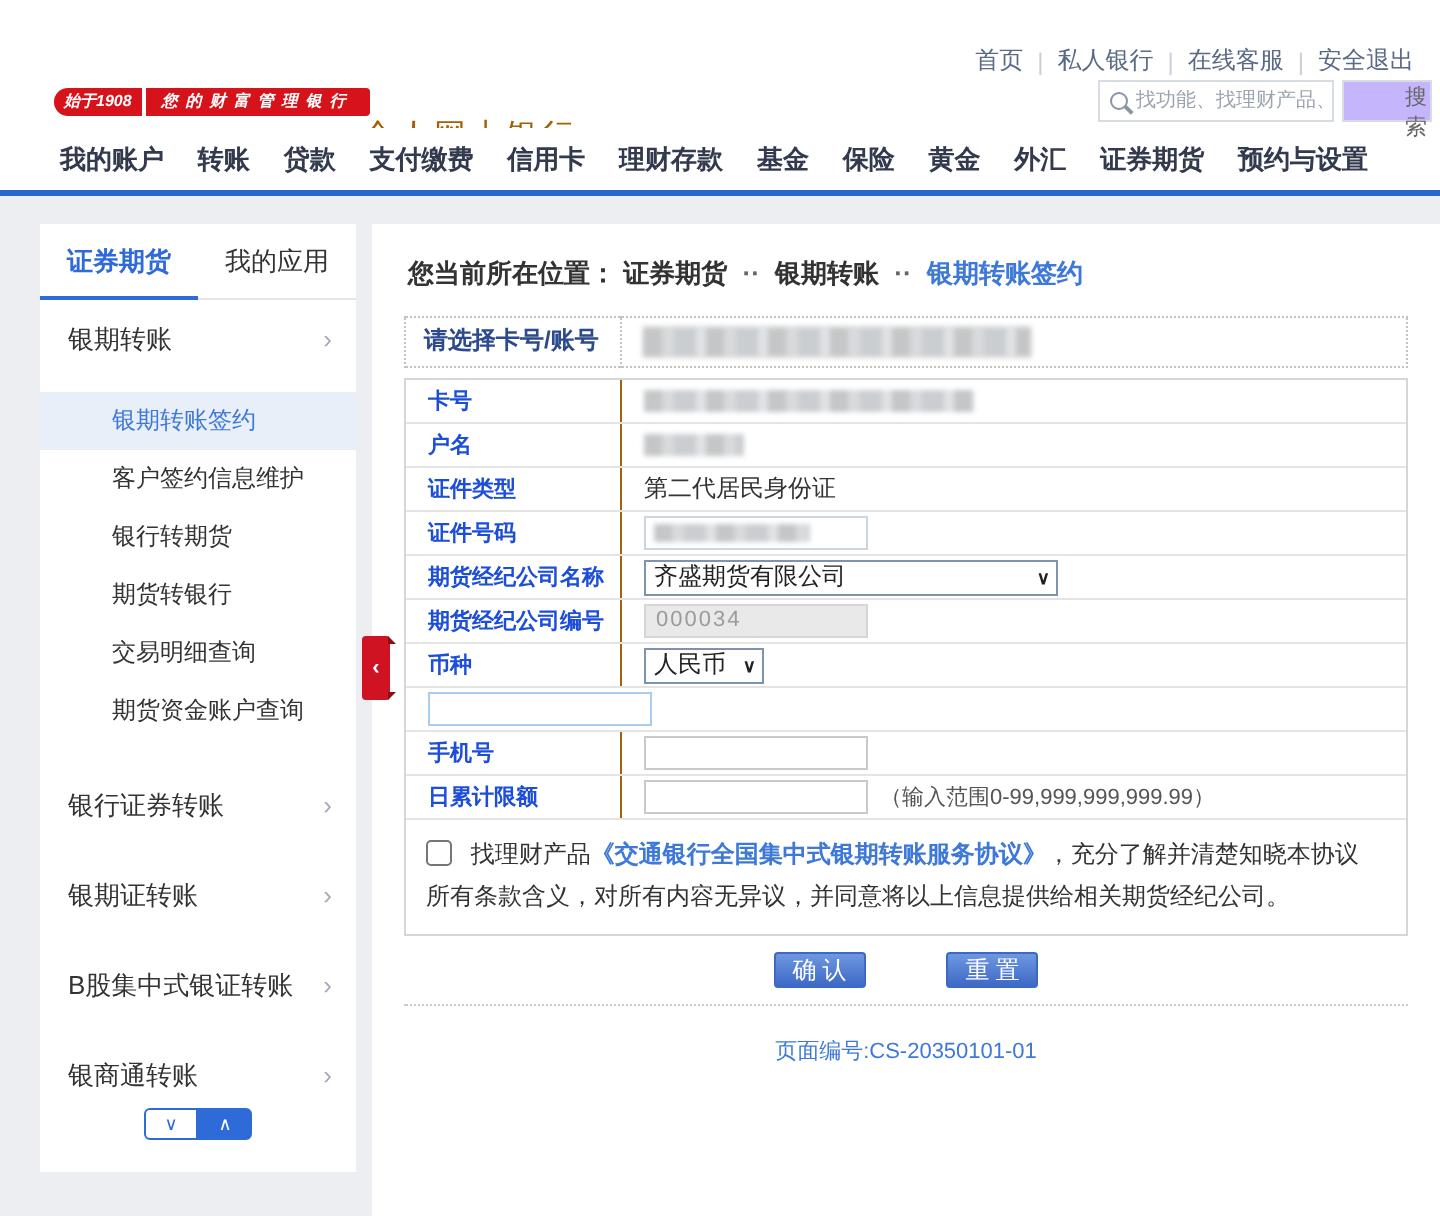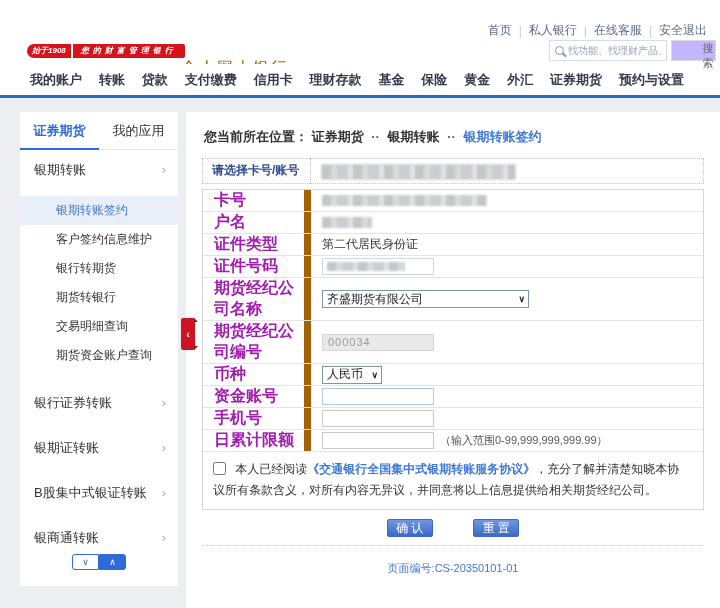--- a/index.html
+++ b/index.html
@@ -59,21 +59,21 @@
   .breadcrumb { padding:16px 0 0 18px; font-size:13px; font-weight:bold; color:#333; }
   .breadcrumb .sep { color:#666; padding:0 4px; font-weight:bold; }
   .breadcrumb .current { color:#3f79d8; }
   .form-wrap { margin:12px 16px 0 16px; }
   .row1-box { border:1px dotted #c3c3c3; height:26px; display:flex; align-items:center; margin-bottom:5px;margin-top:12px; }
   .row1-box .lbl { width:108px; padding-left:9px; font-size:12px; font-weight:bold; color:#2c4a8c; border-right:1px dotted #c3c3c3; height:26px; line-height:24px; flex:none; }
   .row1-box .val { padding-left:10px; }
   .form-table { border:1px solid #d6d6d6; }
   .f-row { display:flex; border-bottom:1px solid #e4e4e4; min-height:22px; align-items:center; }
   .f-row:last-child { border-bottom:none; }
-  .f-row .lbl { width:108px; flex:none; padding-left:11px; font-size:16px; font-weight:bold; color:#a21caf; align-self:stretch; display:flex; align-items:center; border-right:7px solid #a16207; }
+  .f-row .lbl { width:108px; flex:none; padding-left:11px; font-size:11px; font-weight:bold; color:#1d4ed8; align-self:stretch; display:flex; align-items:center; border-right:1px solid #a16207; }
   .f-row .val { padding-left:11px; font-size:12px; color:#333; display:flex; align-items:center; flex:1; }
   .masked { display:inline-block; vertical-align:middle; border-radius:1px;
     background-image:repeating-linear-gradient(90deg,#c4c6c8 0 9px,#d8dadc 9px 15px,#cbced1 15px 26px,#e0e2e4 26px 31px);
     filter:blur(1.2px); }
   .m-select { width:195px; height:16px; border:1px solid #d9d9d9; }
   .m-card { width:165px; height:11px; }
   .m-name { width:50px; height:11px; }
   .m-id { width:78px; height:9px; }
   .input-like { display:inline-flex; align-items:center; width:112px; height:17px; border:1px solid #ccd6e0; background:#fff; padding-left:4px; }
   .sel { display:inline-flex; align-items:center; justify-content:space-between; height:18px; border:1px solid #7e93ad; background:#fff; padding:0 3px 0 4px; font-size:12px; color:#222; cursor:pointer; }
@@ -241,41 +241,40 @@
       <div class="f-row">
         <span class="lbl">币种</span>
         <span class="val">
           <span class="sel sel-currency">
             <span>人民币</span>
             <span class="sel-arrow">∨</span>
           </span>
         </span>
       </div>
       <div class="f-row">
-        <span class="lbl">资金账号</span>
         <span class="val">
             <input class="txt-input blue" type="text" style="">
           </span>
       </div>
       <div class="f-row">
         <span class="lbl">手机号</span>
         <span class="val">
             <input class="txt-input" type="text" style="">
           </span>
       </div>
       <div class="f-row">
         <span class="lbl">日累计限额</span>
         <span class="val">
           <input class="txt-input" type="text" style="">
           <span class="hint">（输入范围0-99,999,999,999.99）</span>
         </span>
       </div>
       <div class="agree-row">
         <input type="checkbox" style="">
-        <span>本人已经阅读</span><a class="agree-link">《交通银行全国集中式银期转账服务协议》</a><span>，充分了解并清楚知晓本协议所有条款含义，对所有内容无异议，并同意将以上信息提供给相关期货经纪公司。</span>
+        <span>找理财产品</span><a class="agree-link">《交通银行全国集中式银期转账服务协议》</a><span>，充分了解并清楚知晓本协议所有条款含义，对所有内容无异议，并同意将以上信息提供给相关期货经纪公司。</span>
       </div>
     </div>
 
     <div class="btn-row">
       <span class="btn">确认</span>
       <span class="btn">重置</span>
     </div>
     <div class="dotted-sep"></div>
     <div class="page-code">页面编号:CS-20350101-01</div>
   </div>

